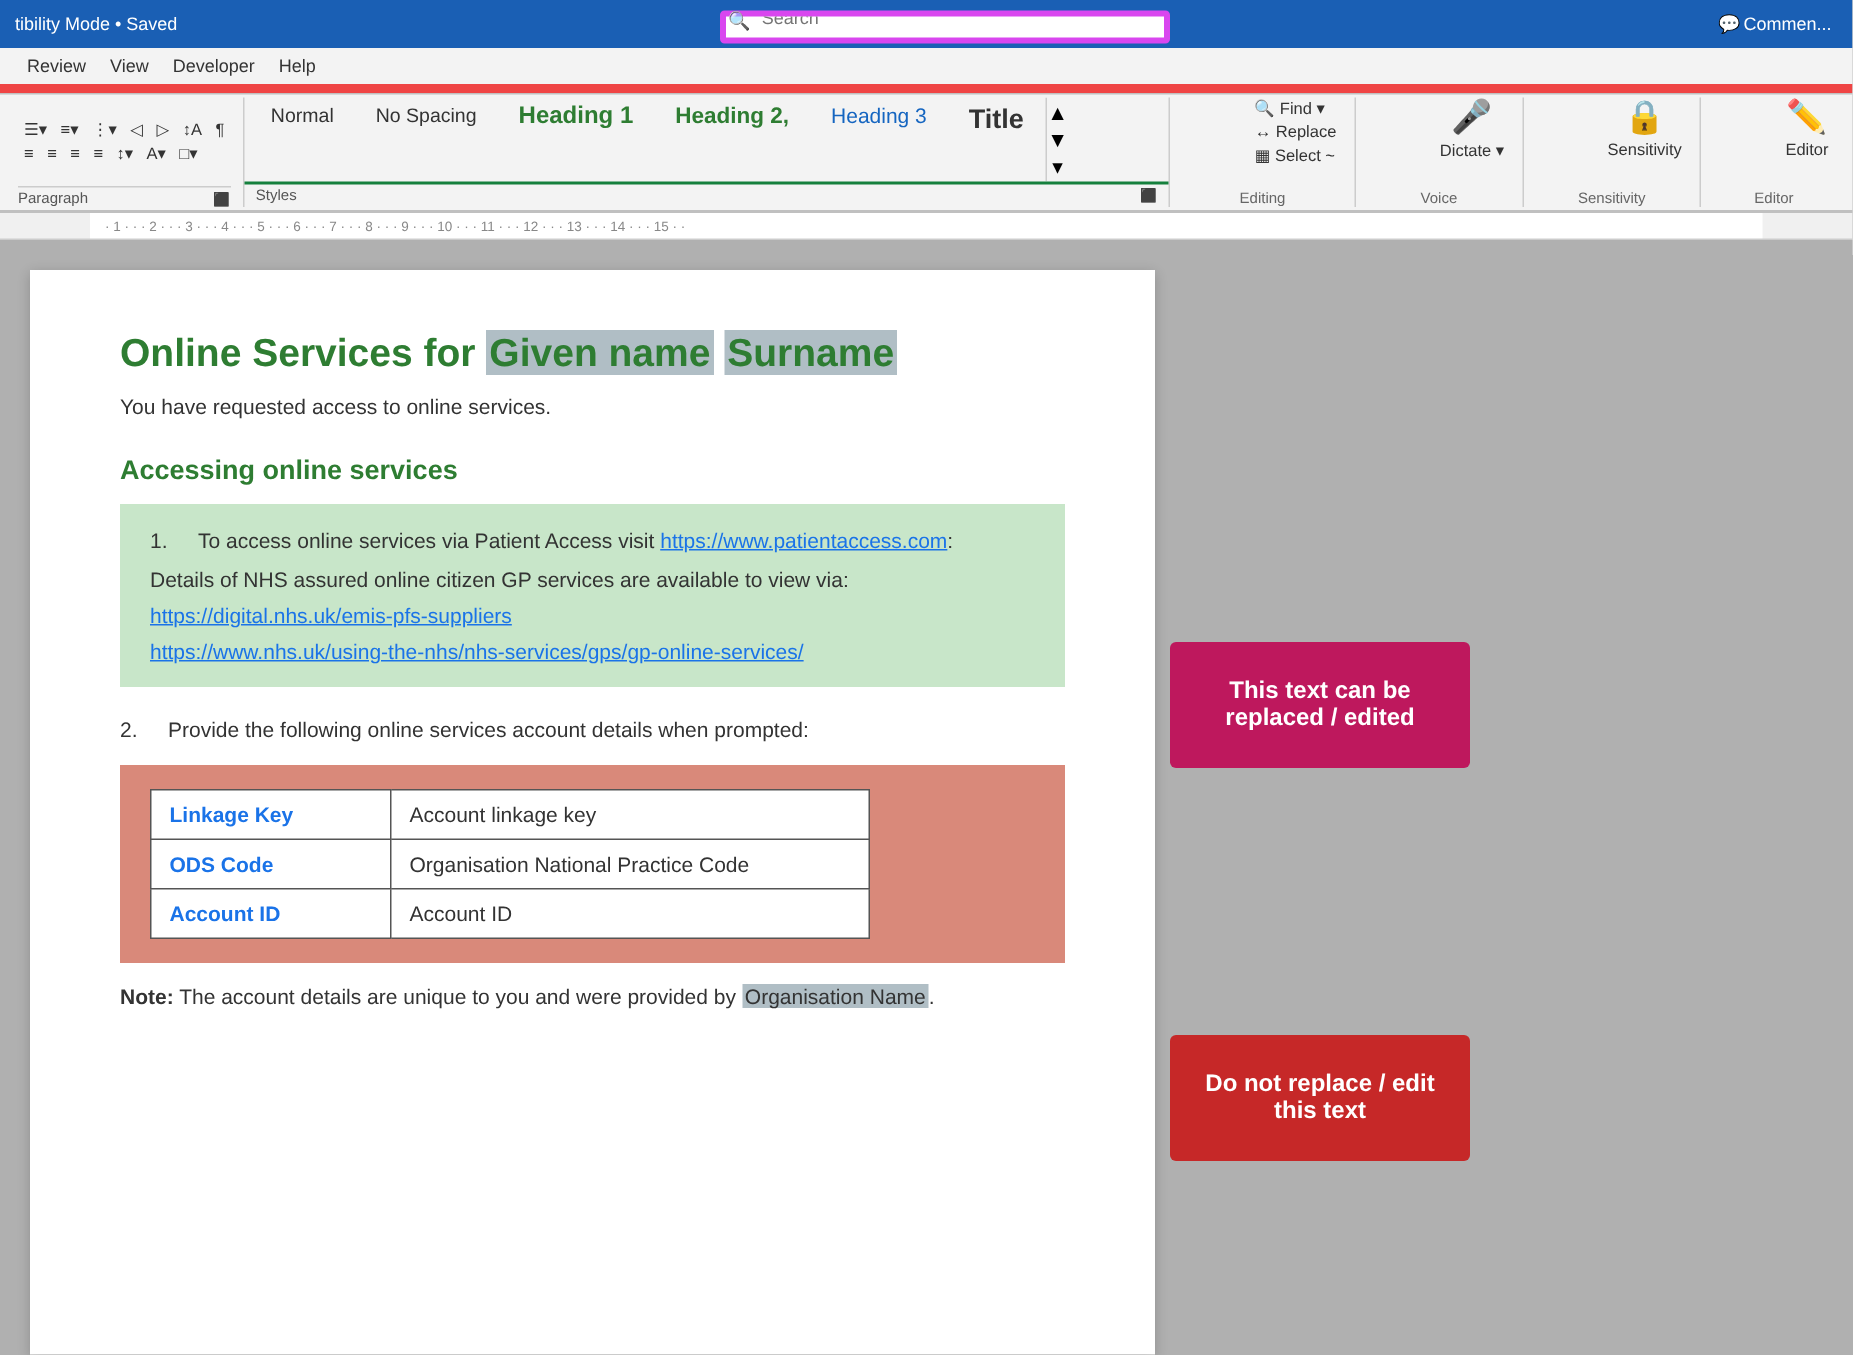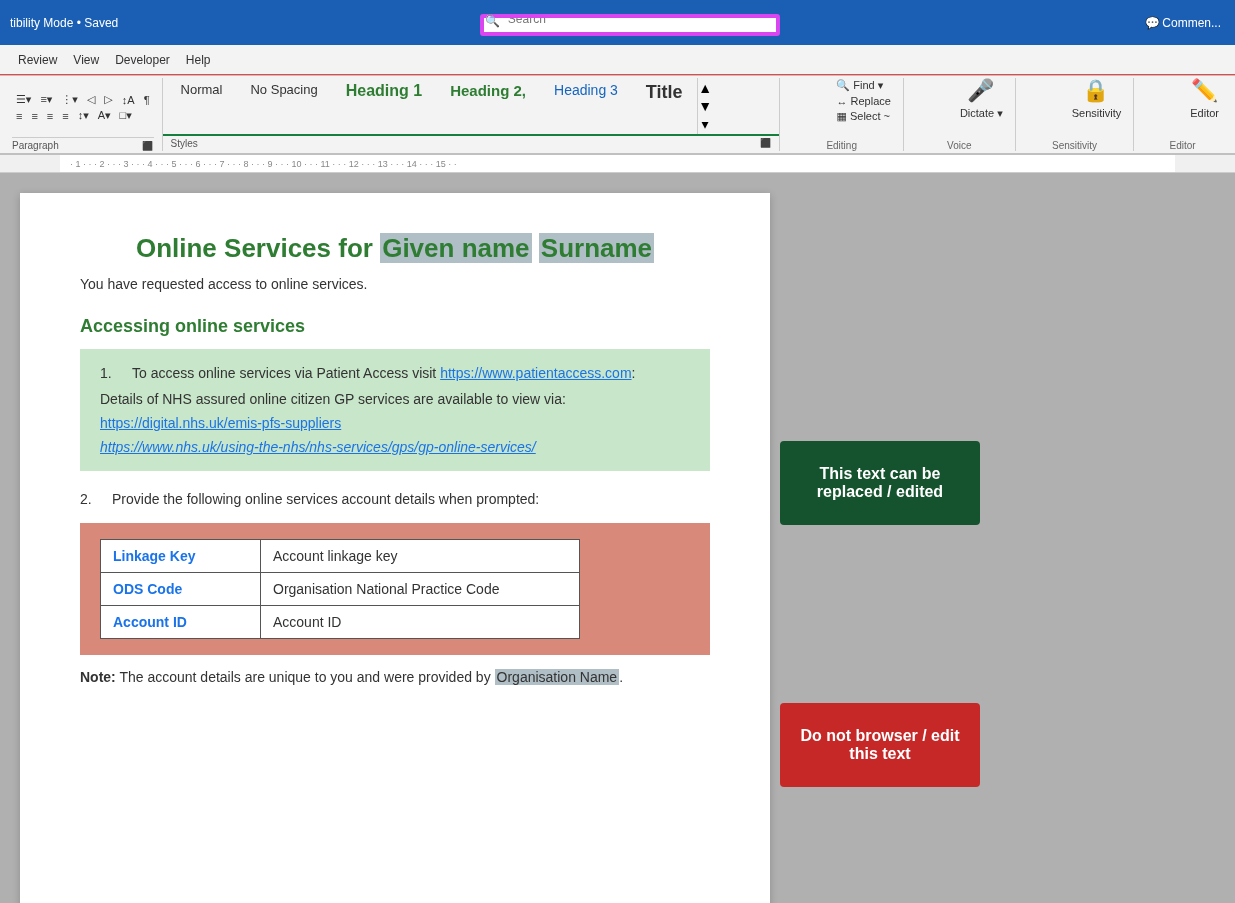--- a/index.html
+++ b/index.html
@@ -1,21 +1,21 @@
 <!DOCTYPE html>
 <html><head>
   <meta charset="utf-8">
   <style>
     * { box-sizing: border-box; margin: 0; padding: 0; }
     body { font-family: 'Segoe UI', Arial, sans-serif; background: #f0f0f0; font-size: 14px; }
 
     
     .title-bar {
       background: #1a5fb4;
-      height: 45px;
+      height: 32px;
       display: flex;
       align-items: center;
       padding: 0 10px;
       color: white;
     }
     .title-bar-text { font-size: 12px; color: white; }
     .title-bar-search {
       margin: 0 auto;
       position: relative;
       width: 300px;
@@ -37,21 +37,21 @@
       font-size: 12px;
     }
 
     
     .menu-bar {
       background: #f3f3f3;
       height: 30px;
       display: flex;
       align-items: center;
       padding: 0 10px;
-      border-bottom: 1px solid #ef4444;
+      border-bottom: 6px solid #ef4444;
     }
     .menu-bar-item {
       padding: 4px 8px;
       font-size: 12px;
       cursor: pointer;
       color: #333;
     }
     .ribbon-btn {
       background: none;
       border: none;
@@ -138,21 +138,20 @@
       width: 220px;
       position: relative;
     }
 
     
     .doc-title {
       font-size: 26px;
       font-weight: bold;
       color: #2e7d32;
       margin-bottom: 12px;
-      text-align: center;
     }
     .doc-title .highlight-blue {
       background: #b0bec5;
       color: #2e7d32;
       padding: 0 2px;
     }
 
     .doc-subtitle {
       font-size: 14px;
       color: #333;
@@ -225,21 +224,21 @@
       margin-top: 14px;
     }
     .note-bold { font-weight: bold; }
     .org-highlight {
       background: #b0bec5;
       padding: 0 2px;
     }
 
     
     .annotation-green {
-      background: #14532d;
+      background: #be185d;
       color: white;
       font-size: 16px;
       font-weight: bold;
       text-align: center;
       padding: 24px 20px;
       border-radius: 4px;
       width: 200px;
       position: absolute;
       top: 248px;
       left: 0;
@@ -490,21 +489,21 @@
 
     <div class="green-section">
       <div class="doc-list-item">
         <span class="doc-list-num">1.</span>
         <span class="doc-list-content">
           <span>To access online services via Patient Access visit </span><a class="doc-link">https://www.patientaccess.com</a><span>:</span>
         </span>
       </div>
       <div class="green-details">Details of NHS assured online citizen GP services are available to view via:</div>
       <div><a class="doc-link">https://digital.nhs.uk/emis-pfs-suppliers</a></div>
-      <div style="margin-top:8px;font-style:italic;"><a class="doc-link">https://www.nhs.uk/using-the-nhs/nhs-services/gps/gp-online-services/</a></div>
+      <div style="margin-top:8px;"><a class="doc-link">https://www.nhs.uk/using-the-nhs/nhs-services/gps/gp-online-services/</a></div>
     </div>
 
     <div class="section2">
       <div class="doc-list-item">
         <span class="doc-list-num">2.</span>
         <span class="doc-list-content">Provide the following online services account details when prompted:</span>
       </div>
     </div>
 
     <div class="pink-section">
@@ -527,16 +526,16 @@
     </div>
 
     <div class="note-line">
       <span class="note-bold">Note:</span><span> The account details are unique to you and were provided by </span><span class="org-highlight">Organisation Name</span><span>.</span>
     </div>
 
   </div>
 
   <div class="sidebar-annotations" style="position:relative; width:220px;">
     <div class="annotation-green">This text can be replaced / edited</div>
-    <div class="annotation-red">Do not browser / edit this text</div>
+    <div class="annotation-red">Do not replace / edit this text</div>
   </div>
 
 </div>
 
 </body></html>

